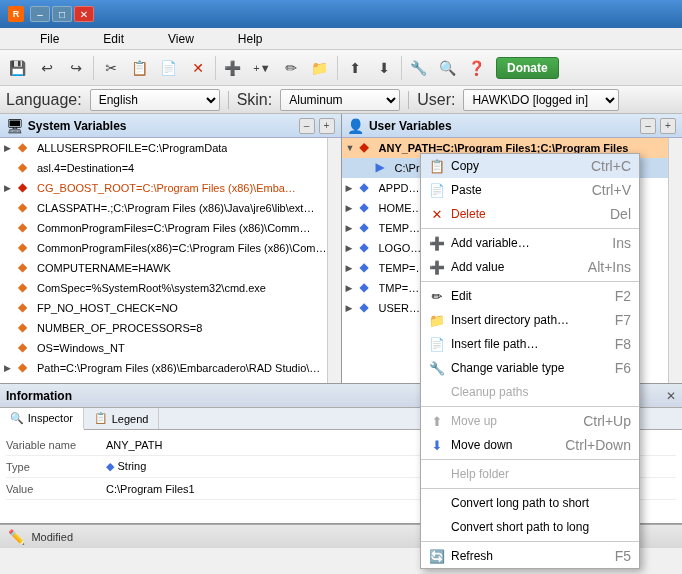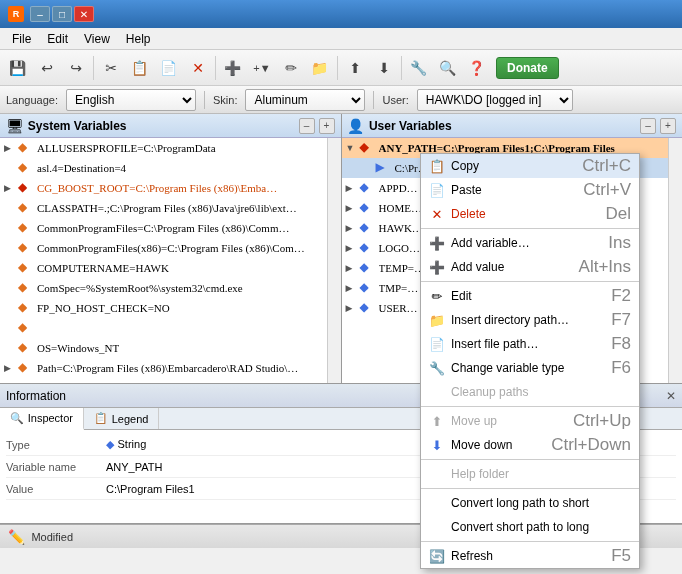--- a/index.html
+++ b/index.html
@@ -50,20 +50,21 @@
       height: 22px;
       display: flex;
       align-items: center;
       padding: 0 4px;
       border-bottom: 1px solid #ccc;
     }
     .menu-item {
       padding: 2px 8px;
       cursor: pointer;
       font-size: 12px;
+      margin-left: 28px;
     }
 
     
     .toolbar {
       background: linear-gradient(to bottom, #f8f8f8, #e8e8e8);
       height: 36px;
       display: flex;
       align-items: center;
       padding: 0 4px;
       border-bottom: 1px solid #ccc;
@@ -95,21 +96,21 @@
     
     .settings-bar {
       background: linear-gradient(to bottom, #f8f8f8, #e0e0e0);
       height: 28px;
       display: flex;
       align-items: center;
       padding: 0 6px;
       border-bottom: 1px solid #bbb;
       gap: 8px;
     }
-    .settings-label { font-size: 11px; color: #333; }
+    .settings-label { font-size: 16px; color: #333; }
     .settings-select {
       height: 22px;
       border: 1px solid #aaa;
       background: linear-gradient(to bottom, #fff, #f0f0f0);
       font-size: 12px;
       padding: 0 4px;
       cursor: pointer;
       border-radius: 2px;
     }
     .settings-select.lang { width: 130px; }
@@ -167,21 +168,21 @@
       padding-left: 4px;
       font-size: 11px;
       cursor: pointer;
       white-space: nowrap;
     }
     .tree-item.selected { background: #c5d9ef; }
     .tree-item.highlighted { background: #ffd0a0; font-weight: bold; }
 
     .tree-expand { width: 14px; font-size: 9px; color: #555; }
     .tree-icon { width: 16px; height: 16px; margin-right: 3px; font-size: 12px; }
-    .tree-text { overflow: hidden; text-overflow: ellipsis; font-size: 11px; font-family: Liberation Serif, serif; }
+    .tree-text { overflow: hidden; text-overflow: ellipsis; font-size: 11px; }
 
     
     .scroll-stub {
       width: 14px;
       background: #f0f0f0;
       border-left: 1px solid #ccc;
     }
 
     
     .info-pane {
@@ -193,21 +194,21 @@
     }
     .info-header {
       background: linear-gradient(to bottom, #e0e8f0, #d0d8e8);
       height: 24px;
       display: flex;
       align-items: center;
       padding: 0 6px;
       border-bottom: 1px solid #aaa;
       justify-content: space-between;
     }
-    .info-title { font-weight: normal; font-size: 12px; }
+    .info-title { font-weight: bold; font-size: 12px; }
     .info-close { cursor: pointer; font-size: 12px; color: #555; }
 
     .info-tabs {
       display: flex;
       background: #e8eef4;
       border-bottom: 1px solid #aaa;
       height: 22px;
     }
     .info-tab {
       padding: 2px 10px;
@@ -268,21 +269,21 @@
       display: flex;
       align-items: center;
       height: 24px;
       padding: 0 8px;
       cursor: pointer;
       gap: 6px;
     }
     .cm-item.disabled { color: #aaa; cursor: default; }
     .cm-item-icon { width: 16px; text-align: center; font-size: 13px; }
     .cm-item-label { flex: 1; }
-    .cm-item-shortcut { color: #888; font-size: 17px; }
+    .cm-item-shortcut { color: #888; font-size: 14px; }
     .cm-separator {
       height: 1px;
       background: #ccc;
       margin: 2px 0;
     }
 
     
     .icon-system { color: #e07020; }
     .icon-user { color: #4070e0; }
     .icon-red { color: #cc2200; }
@@ -399,20 +400,21 @@
           <span class="tree-text">ComSpec=%SystemRoot%\system32\cmd.exe</span>
         </div>
         <div class="tree-item">
           <span class="tree-expand"> </span>
           <span class="tree-icon icon-system">◆</span>
           <span class="tree-text">FP_NO_HOST_CHECK=NO</span>
         </div>
         <div class="tree-item">
           <span class="tree-expand"> </span>
           <span class="tree-icon icon-system">◆</span>
+          <span class="tree-text">NUMBER_OF_PROCESSORS=8</span>
         </div>
         <div class="tree-item">
           <span class="tree-expand"> </span>
           <span class="tree-icon icon-system">◆</span>
           <span class="tree-text">OS=Windows_NT</span>
         </div>
         <div class="tree-item">
           <span class="tree-expand">▶</span>
           <span class="tree-icon icon-system">◆</span>
           <span class="tree-text">Path=C:\Program Files (x86)\Embarcadero\RAD Studio\…</span>
@@ -447,21 +449,21 @@
           <span class="tree-text">APPD…</span>
         </div>
         <div class="tree-item">
           <span class="tree-expand">▶</span>
           <span class="tree-icon icon-user">◆</span>
           <span class="tree-text">HOME…</span>
         </div>
         <div class="tree-item">
           <span class="tree-expand">▶</span>
           <span class="tree-icon icon-user">◆</span>
-          <span class="tree-text">HAWK…</span>
+          <span class="tree-text">TEMP…</span>
         </div>
         <div class="tree-item">
           <span class="tree-expand">▶</span>
           <span class="tree-icon icon-user">◆</span>
           <span class="tree-text">LOGO…</span>
         </div>
         <div class="tree-item">
           <span class="tree-expand">▶</span>
           <span class="tree-icon icon-user">◆</span>
           <span class="tree-text">TEMP=…</span>
@@ -491,32 +493,32 @@
     <div class="info-tab active">
       <span>🔍</span>
       <span>Inspector</span>
     </div>
     <div class="info-tab">
       <span>📋</span>
       <span>Legend</span>
     </div>
   </div>
   <div class="info-content">
+    <div class="info-row">
+      <span class="info-key">Variable name</span>
+      <span class="info-val">ANY_PATH</span>
+    </div>
     <div class="info-row">
       <span class="info-key">Type</span>
       <span class="info-val">
         <span style="color:#4070e0;">◆</span>
         <span>String</span>
       </span>
     </div>
     <div class="info-row">
-      <span class="info-key">Variable name</span>
-      <span class="info-val">ANY_PATH</span>
-    </div>
-    <div class="info-row">
       <span class="info-key">Value</span>
       <span class="info-val">C:\Program Files1</span>
     </div>
   </div>
 </div>
 
 <div class="status-bar">
   <span class="status-icon">✏️</span>
   <span>Modified</span>
 </div>

